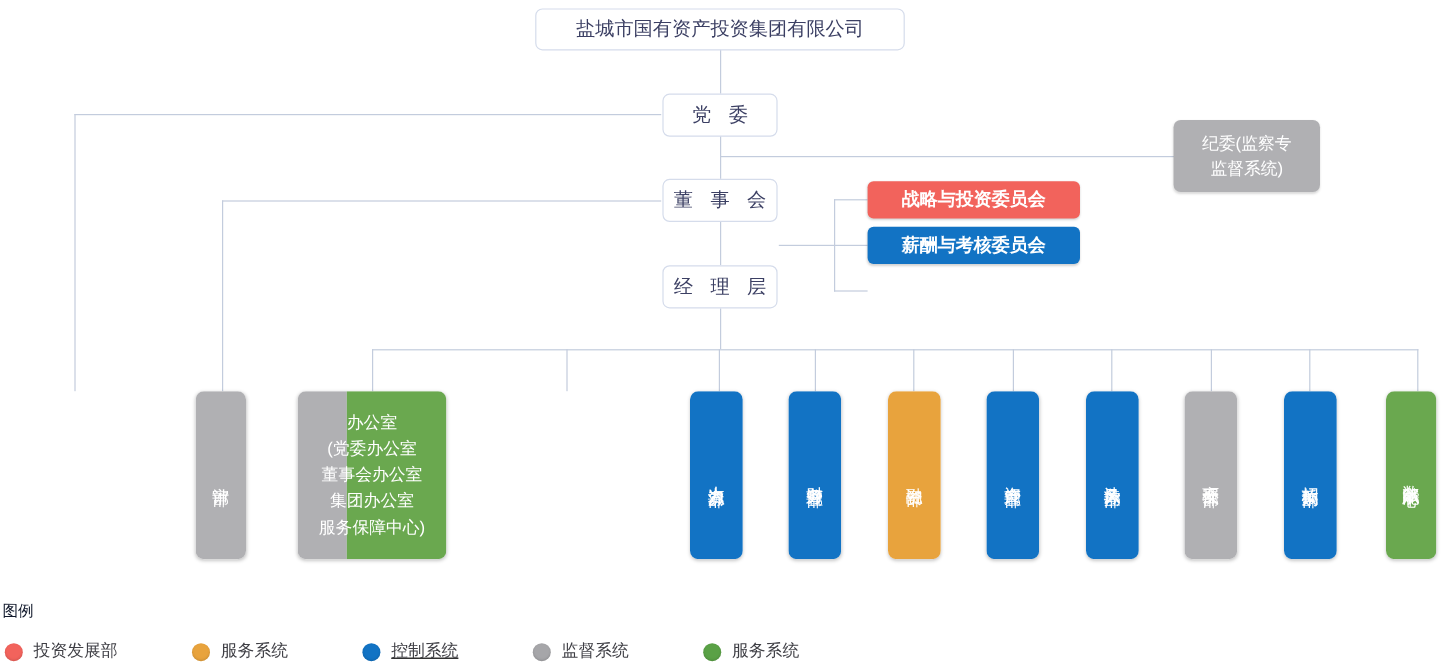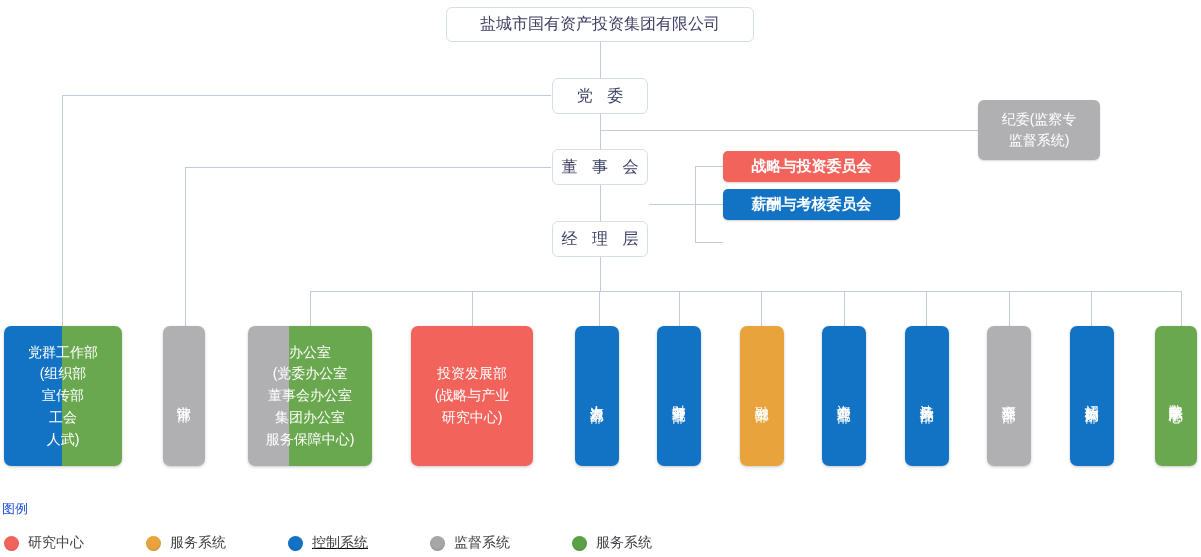--- a/index.html
+++ b/index.html
@@ -89,21 +89,21 @@
     text-orientation:upright;
     line-height:1.05;
     letter-spacing:1px;
     white-space:nowrap;
     padding:6px 0;
   }
 
   
   .lg-title{
     position:absolute;left:2px;top:500px;
-    font-size:13px;color:#1d4ed8;
+    font-size:13px;color:#0f172a;
   }
   .lg-row{
     position:absolute;left:0px;top:534px;
     display:flex;align-items:center;
   }
   .lg-item{display:flex;align-items:center;margin-right:46px;}
   .lg-dot{
     width:15px;height:15px;border-radius:50%;
     margin-right:9px;flex:none;
     box-shadow:inset 0 -1px 2px rgba(0,0,0,.12);
@@ -151,51 +151,36 @@
   <div class="obox sp" style="left:552px;top:149px;width:96px;height:36px;">董 事 会</div>
   <div class="obox sp" style="left:552px;top:78px;width:96px;height:36px;">党 委</div>
   <div class="obox sp" style="left:552px;top:221px;width:96px;height:36px;">经 理 层</div>
 
   <div class="sbox" style="left:978px;top:100px;width:122px;height:60px;white-space:pre-line;">纪委(监察专
 监督系统)</div>
 
   <div class="cbox c-red" style="left:723px;top:151px;width:177px;height:31px;">战略与投资委员会</div>
   <div class="cbox c-blue" style="left:723px;top:189px;width:177px;height:31px;">薪酬与考核委员会</div>
 
-  <div class="dept" style="left:4px;top:326px;width:118px;height:140px;">
-    <div class="fill" style="left:0;width:49%;background:#1273c4;"></div>
-    <div class="fill" style="left:49%;right:0;background:#6aa84f;"></div>
-    <div class="txt">党群工作部
-(组织部
-宣传部
-工会
-人武)</div>
-  </div>
 
   <div class="dept vert" style="left:163px;top:326px;width:42px;height:140px;">
     <div class="fill" style="left:0;right:0;background:#b0b0b3;"></div>
     <div class="txt">审计部</div>
   </div>
 
   <div class="dept" style="left:248px;top:326px;width:124px;height:140px;">
     <div class="fill" style="left:0;width:33%;background:#b0b0b3;"></div>
     <div class="fill" style="left:33%;right:0;background:#6aa84f;"></div>
     <div class="txt">办公室
 (党委办公室
 董事会办公室
 集团办公室
 服务保障中心)</div>
   </div>
 
-  <div class="dept" style="left:411px;top:326px;width:122px;height:140px;">
-    <div class="fill" style="left:0;right:0;background:#f2635c;"></div>
-    <div class="txt">投资发展部
-(战略与产业
-研究中心)</div>
-  </div>
 
   <div class="dept vert" style="left:575px;top:326px;width:44px;height:140px;">
     <div class="fill" style="left:0;right:0;background:#1273c4;"></div>
     <div class="txt">人力资源部</div>
   </div>
 
   <div class="dept vert" style="left:657px;top:326px;width:44px;height:140px;">
     <div class="fill" style="left:0;right:0;background:#1273c4;"></div>
     <div class="txt">财务管理部</div>
   </div>
@@ -227,21 +212,21 @@
 
   <div class="dept vert" style="left:1155px;top:326px;width:42px;height:140px;">
     <div class="fill" style="left:0;right:0;background:#6aa84f;"></div>
     <div class="txt">数字赋能中心</div>
   </div>
 
   <div class="lg-title">图例</div>
   <div class="lg-row">
     <div class="lg-item" style="margin-left:4px;">
       <div class="lg-dot" style="background:#f2635c;"></div>
-      <div class="lg-lab">研究中心</div>
+      <div class="lg-lab">投资发展部</div>
     </div>
     <div class="lg-item" style="margin-left:16px;">
       <div class="lg-dot" style="background:#e8a33d;"></div>
       <div class="lg-lab">服务系统</div>
     </div>
     <div class="lg-item" style="margin-left:16px;text-decoration:underline;">
       <div class="lg-dot" style="background:#1273c4;"></div>
       <div class="lg-lab">控制系统</div>
     </div>
     <div class="lg-item" style="margin-left:16px;">

